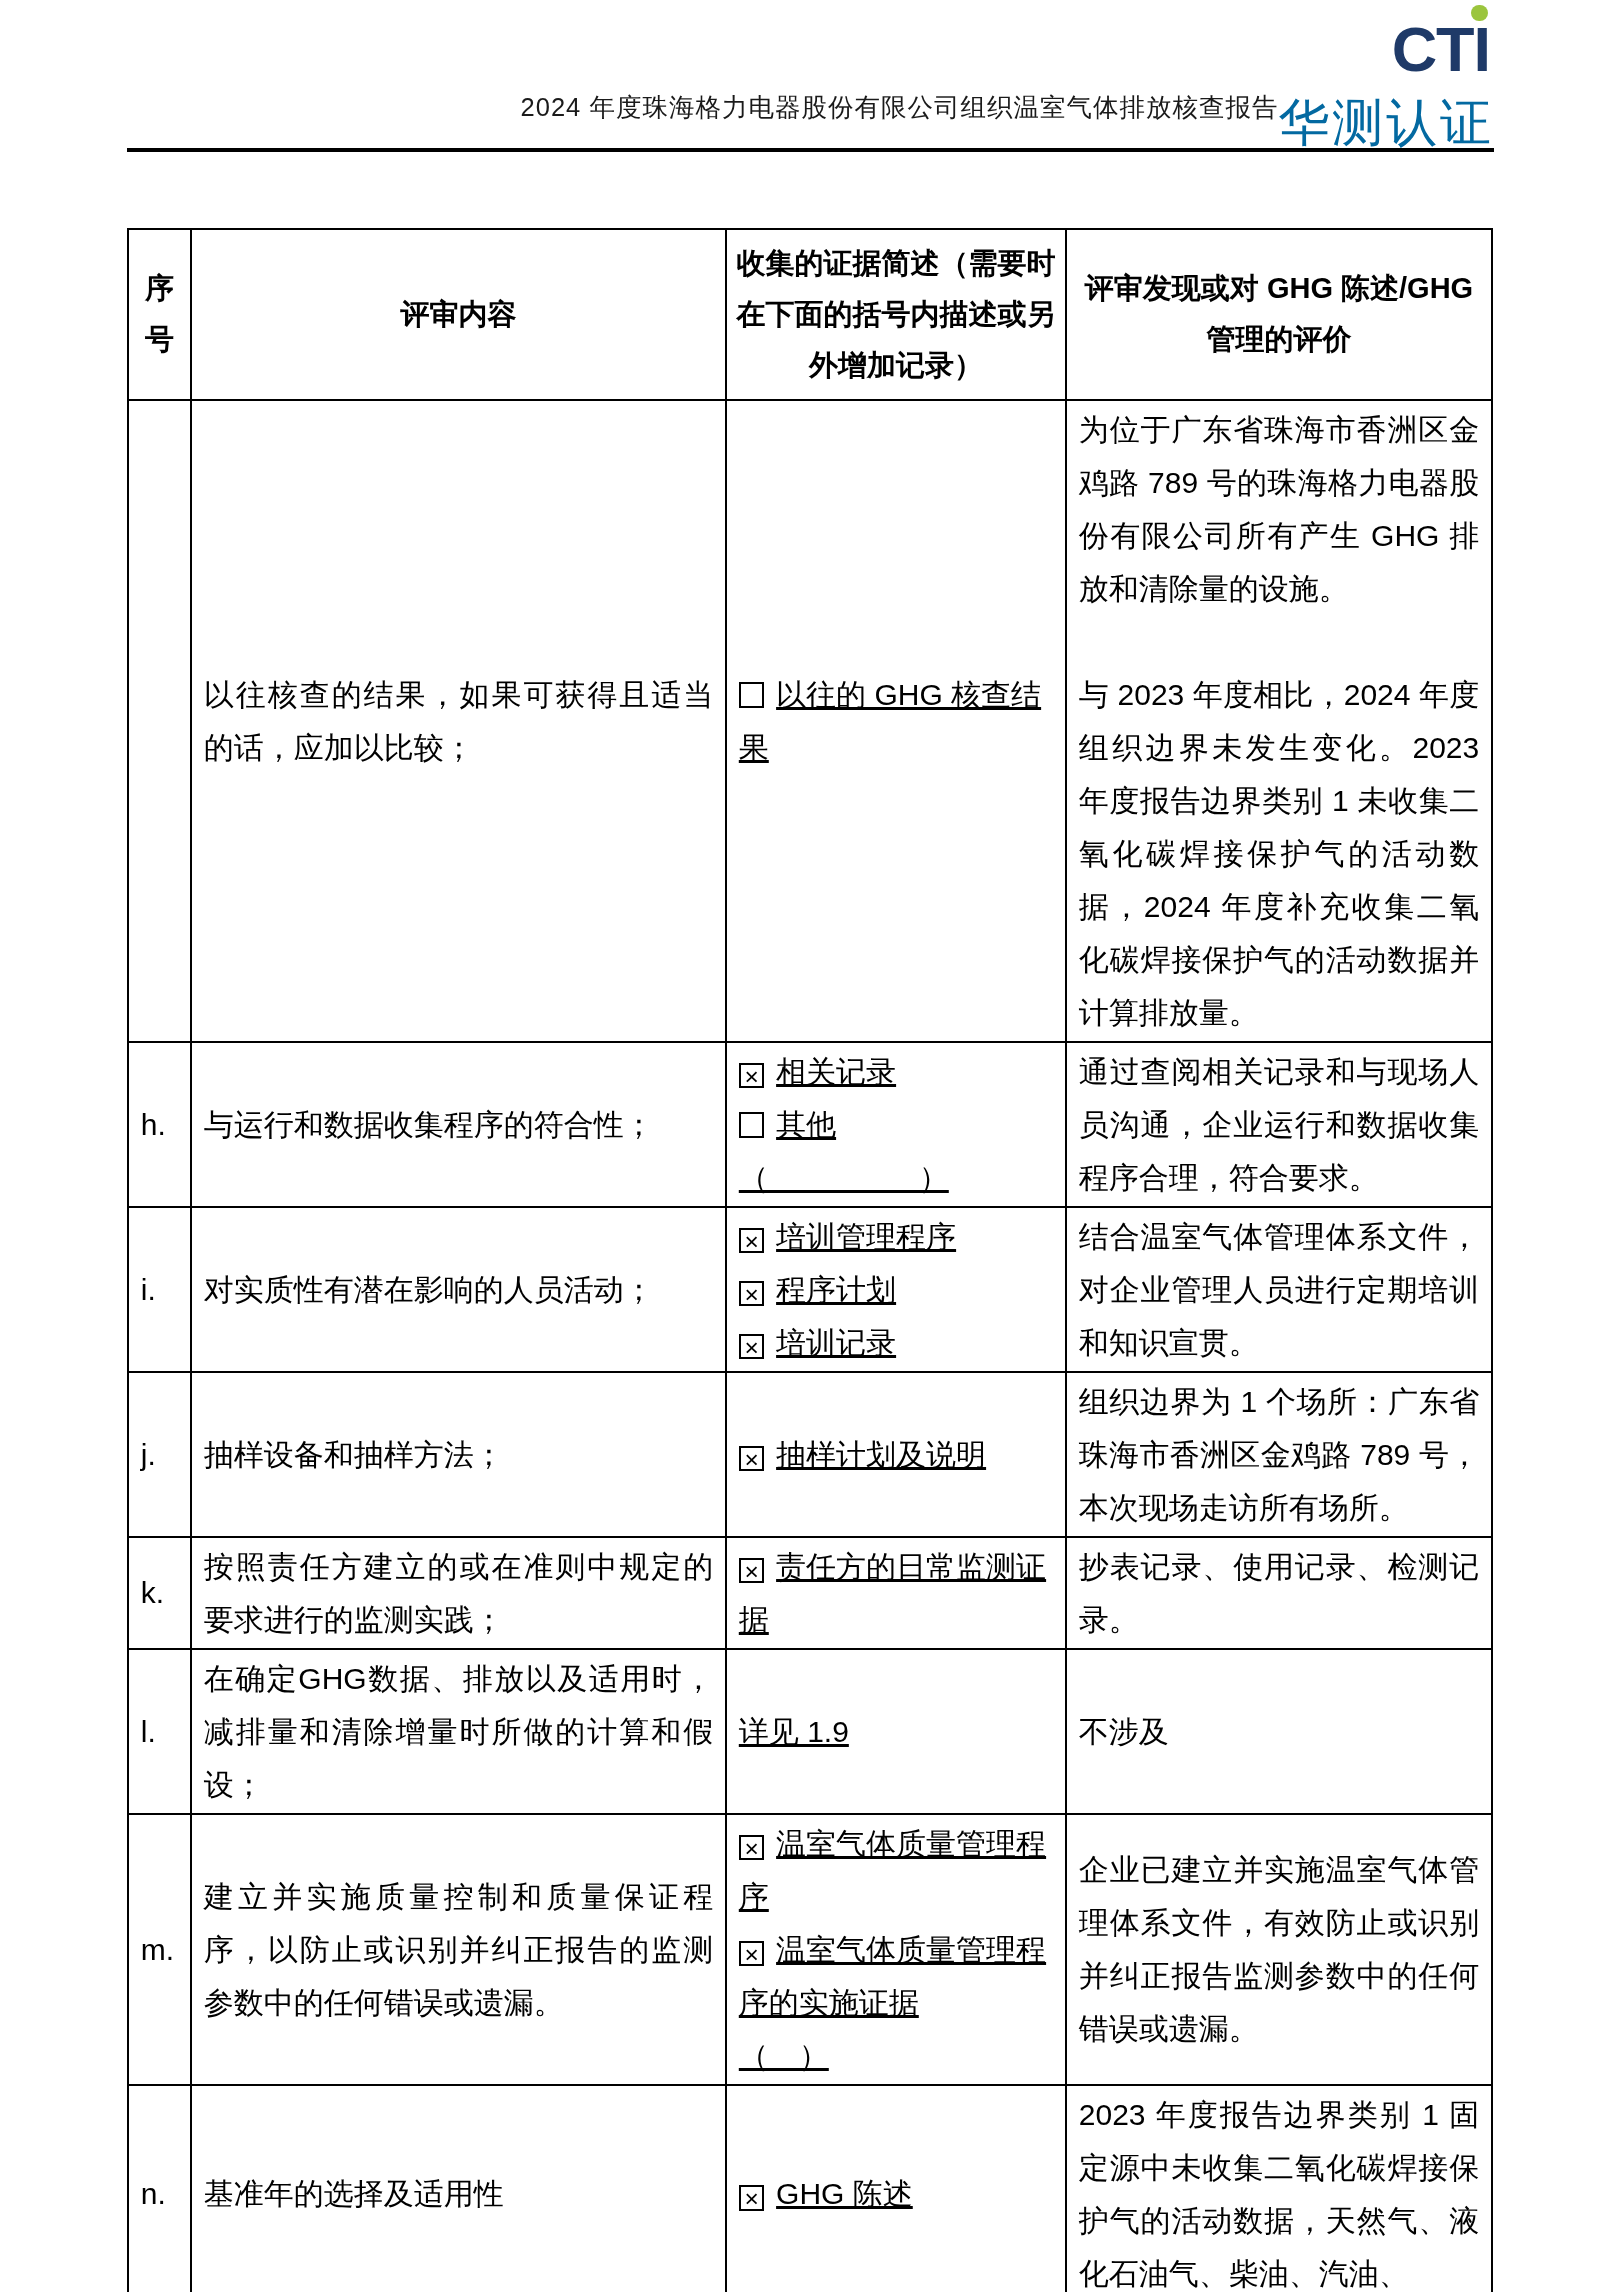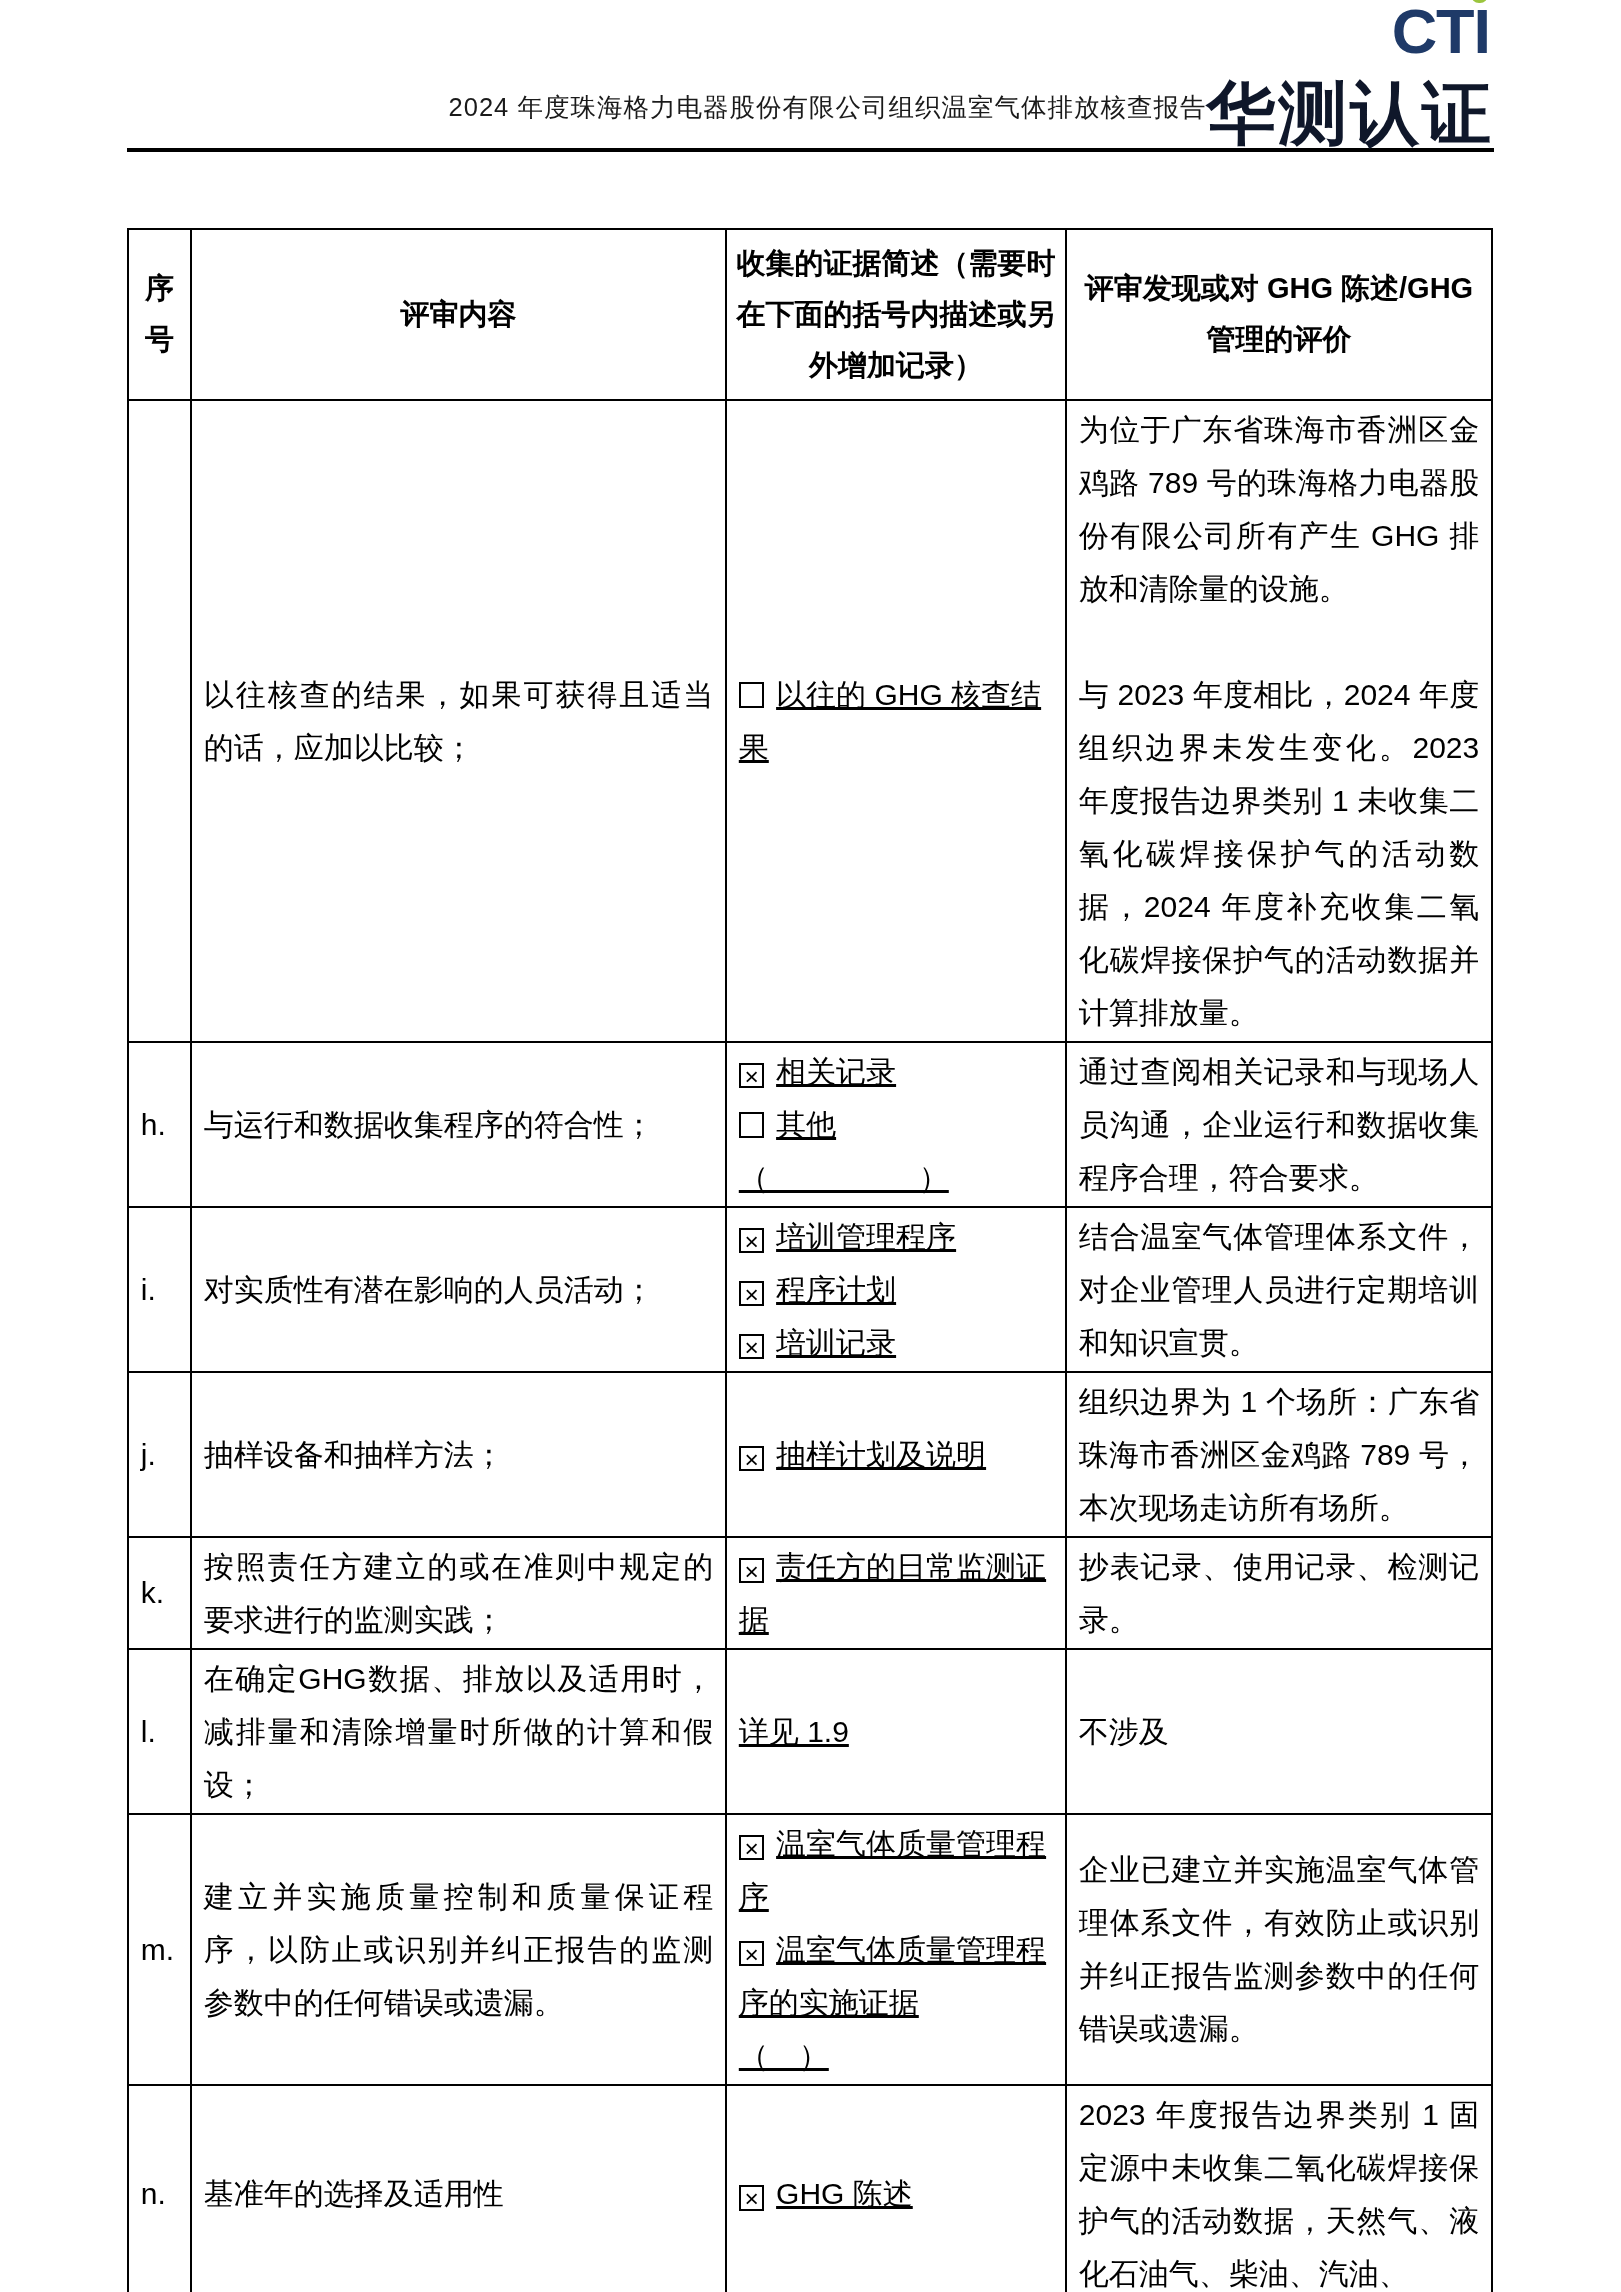--- a/index.html
+++ b/index.html
@@ -7,21 +7,21 @@
     width:1621px;height:2293px;background:#ffffff;position:relative;overflow:hidden;
     font-family:"Liberation Sans","DejaVu Sans",sans-serif;color:#000;
     box-sizing:border-box;padding:0 127px;
   }
   
   .header{margin-top:54px;height:94px;display:flex;justify-content:flex-end;align-items:flex-end;}
   .title{font-size:25.5px;color:#1a1a1a;padding-bottom:23.5px;letter-spacing:1px;}
   .logo{display:flex;align-items:flex-end;gap:15.7px;line-height:1;flex-direction:column;}
   .logo-cti{position:relative;font-size:63px;font-weight:bold;color:#1f3a68;letter-spacing:-1px;padding-right:3.9px;}
   .logo-dot{position:absolute;top:-13.7px;right:5.9px;width:16.7px;height:16.7px;border-radius:50%;background:#9bc53d;}
-  .logo-cn{font-size:69px;font-weight:bold;color:#0f172a;letter-spacing:2.9px;}
+  .logo-cn{font-size:51px;font-weight:normal;color:#0369a1;letter-spacing:2.9px;}
   .rule{height:3.9px;background:#000000;}
   
   table.doc{border-collapse:collapse;table-layout:fixed;width:1364px;margin-top:76px;
     font-size:30px;line-height:53px;}
   .doc th,.doc td{border:2px solid #000;padding:2px 11.8px;vertical-align:middle;box-sizing:border-box;}
   .doc th{font-weight:bold;text-align:center;font-size:29px;line-height:51px;padding:5.9px 7.8px;}
   .rh-head{height:171px;} .rh-g{height:588px;} .rh-h{height:157px;} .rh-i{height:147px;}
   .rh-j{height:135px;} .rh-k{height:108px;} .rh-l{height:125px;} .rh-m{height:225px;} .rh-n{height:201px;}
   tr.thick-top td{border-top-width:2.9px;}
   table.doc tr:last-child td{border-bottom-width:2.9px;}

